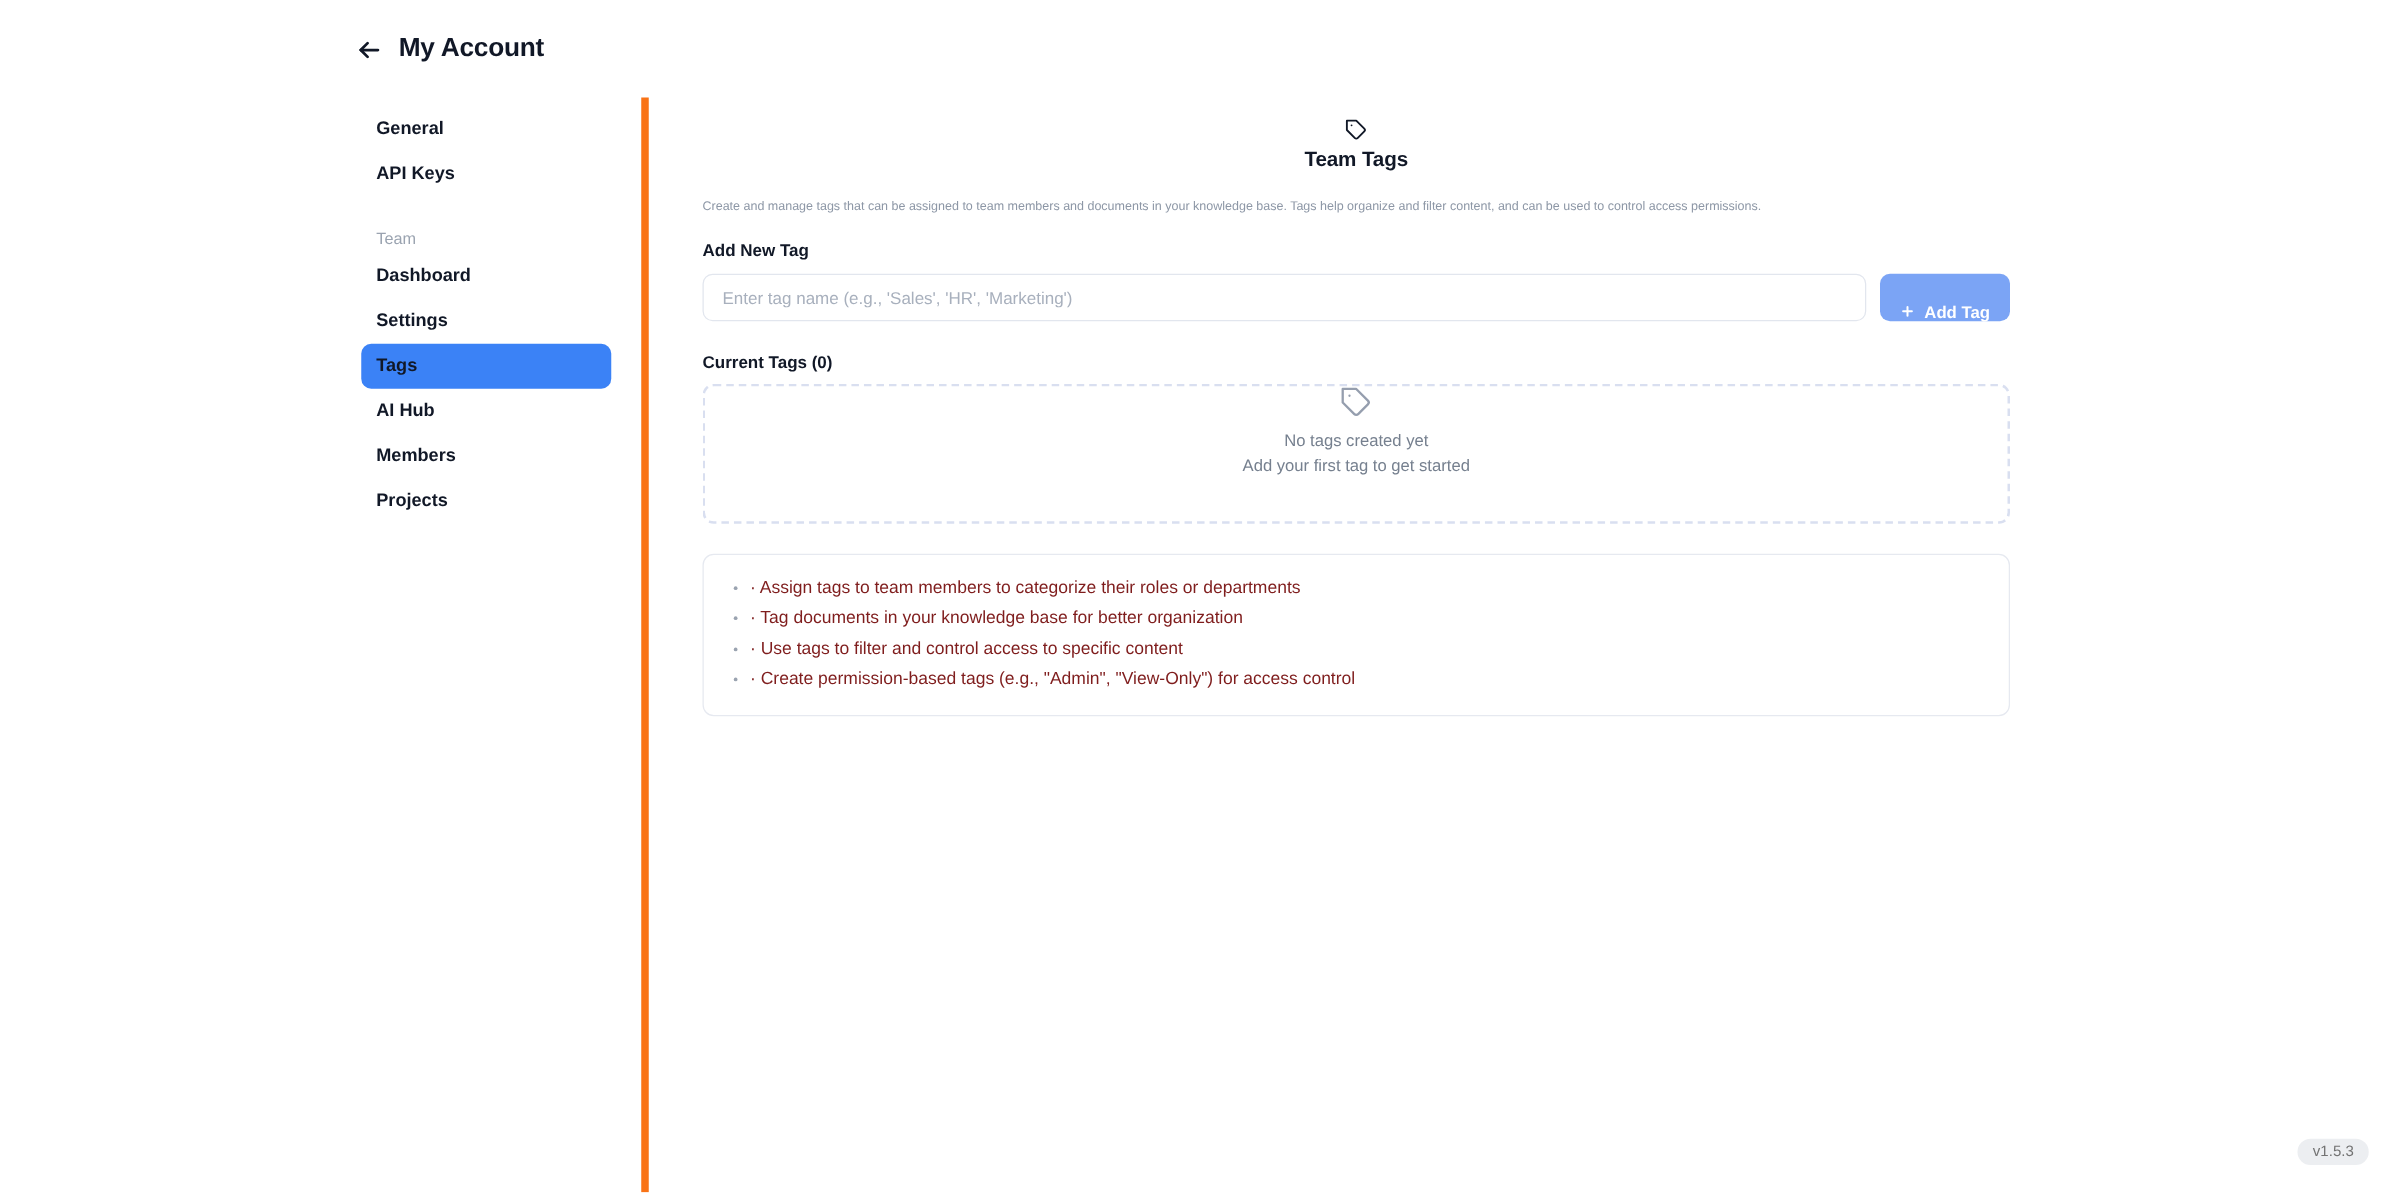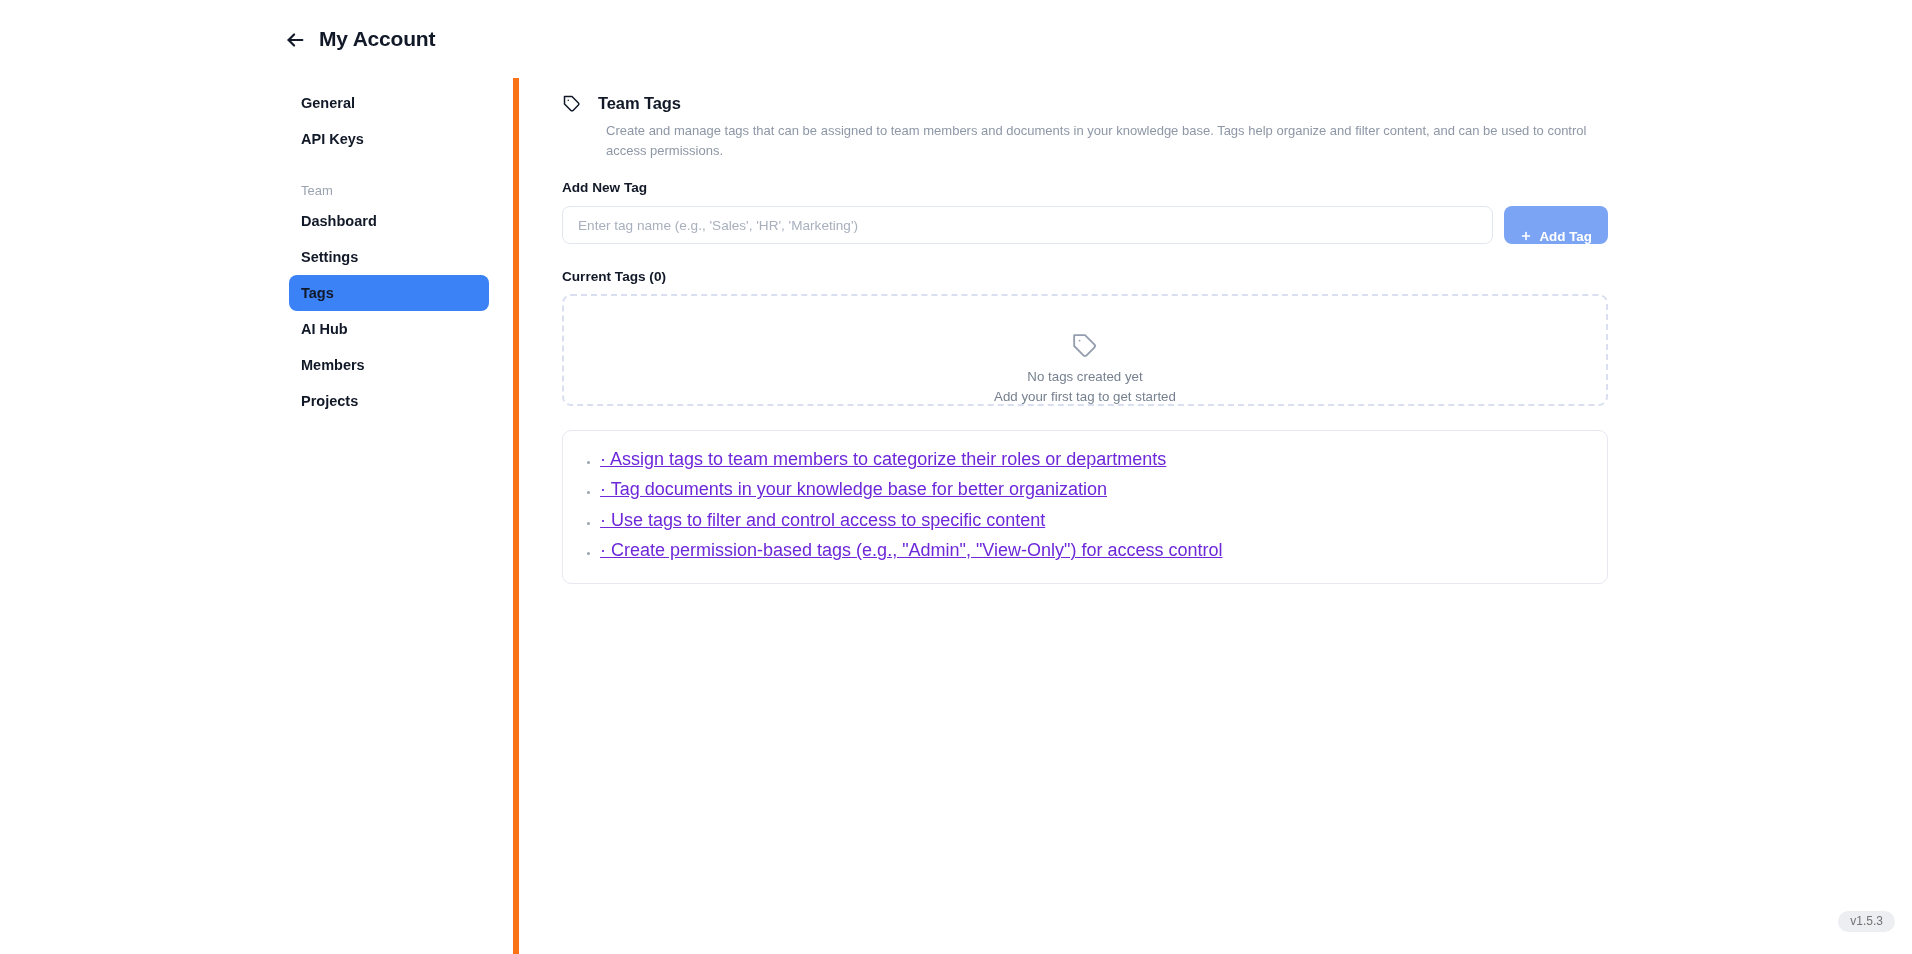--- a/index.html
+++ b/index.html
@@ -102,41 +102,41 @@
     height: 876px;
     padding: 16px 0 0 43px;
   }
   .content-col {
     width: 1046px;
   }
 
   .section-head {
     display: flex;
     align-items: center;
-    gap: 17px;
-    margin-bottom: 8px;
+    gap: 6px;
+    margin-bottom: 20px;
+    flex-direction: column;
   }
   .section-head .tag-icon {
     width: 19px; height: 19px;
     display: flex; align-items: center; justify-content: center;
     color: #111827;
   }
   .section-title {
     font-size: 16.5px;
     font-weight: 700;
     color: #111827;
     letter-spacing: -0.1px;
   }
   .section-desc {
-    font-size: 13px;
+    font-size: 10px;
     color: #8d97a6;
     line-height: 1.5;
     margin-bottom: 20px;
     font-weight: 400;
-    margin-left: 44px;
   }
 
   .field-label {
     font-size: 13.6px;
     font-weight: 700;
     color: #111827;
     margin-bottom: 11px;
   }
 
   .add-row {
@@ -185,21 +185,21 @@
     margin-bottom: 10px;
   }
 
   .empty-box {
     height: 112px;
     border: 2px dashed #d9dff0;
     border-radius: 9px;
     display: flex;
     flex-direction: column;
     align-items: center;
-    justify-content: flex-end;
+    justify-content: flex-start;
     margin-bottom: 24px;
   }
   .empty-box .tag-icon-lg {
     color: #959eae;
     margin-bottom: 10px;
     display: flex;
   }
   .empty-title {
     font-size: 13.3px;
     color: #76808f;
@@ -220,25 +220,24 @@
     font-weight: 700;
     color: #111827;
     margin-bottom: 8px;
   }
   .howto-list {
     margin: 0;
     padding-left: 20px;
     list-style: disc;
   }
   .howto-list li {
-    font-size: 18px;
-    color: #6d28d9;
+    font-size: 14px;
+    color: #7f1d1d;
     line-height: 1.52;
     margin-bottom: 3px;
-    text-decoration: underline;
   }
   .howto-list li::marker { color: #9aa3b0; font-size: 11px; }
 
   
   .version-badge {
     position: absolute;
     right: 17px;
     bottom: 22px;
     background: #eceef1;
     color: #737373;

